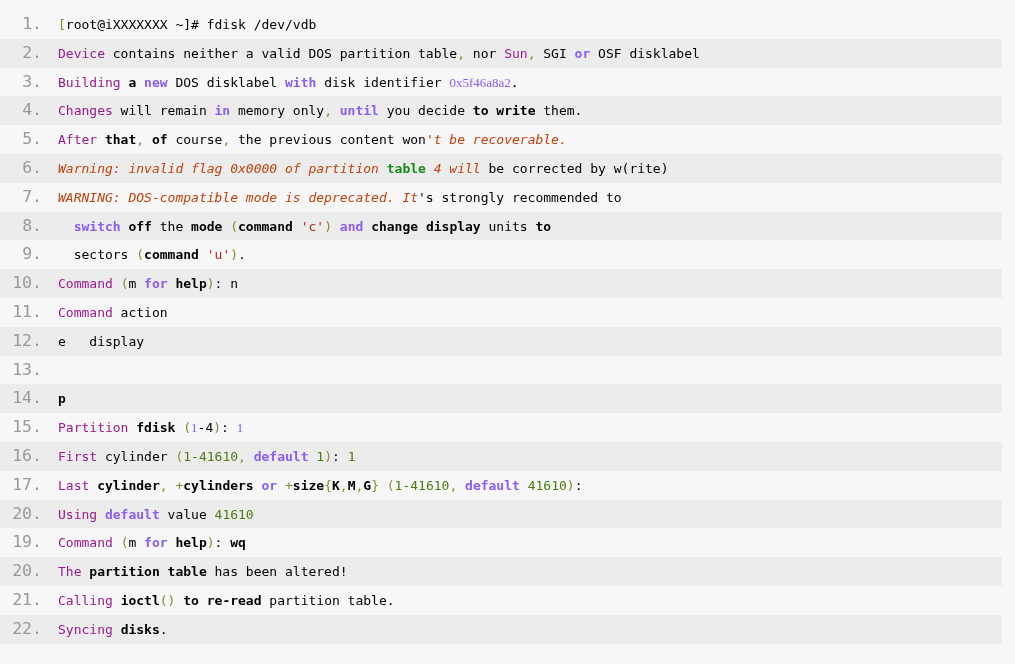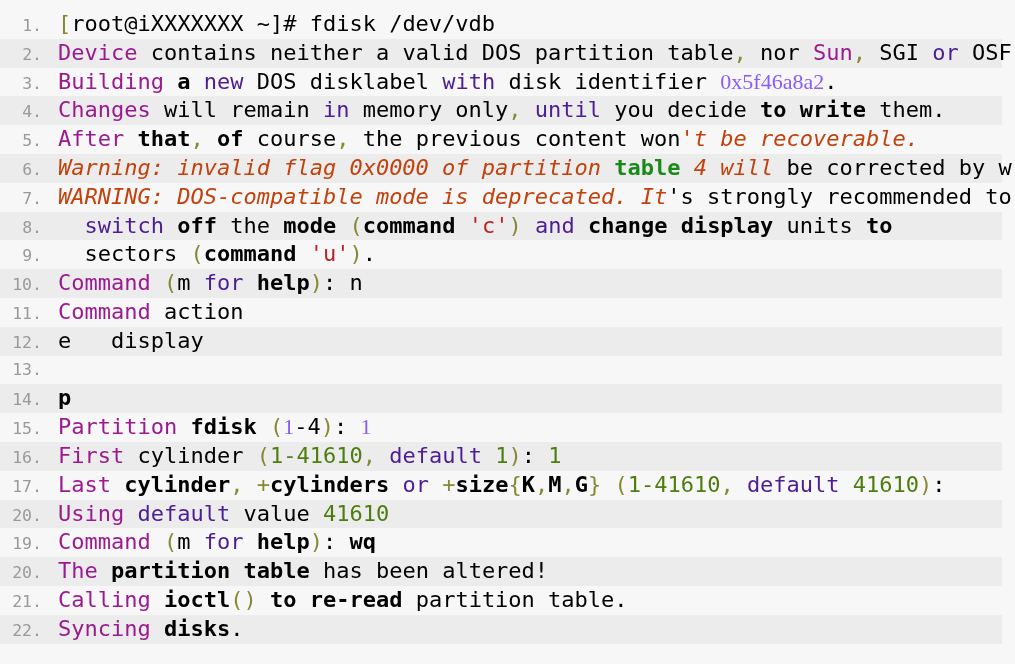--- a/index.html
+++ b/index.html
@@ -41,28 +41,28 @@
     color: #999999;
     font-size: 16.5px;
     padding-right: 2px;
     user-select: none;
   }
   .ln::after { content: "."; }
 
   .code-text {
     padding-left: 14px;
     color: #000000;
-    font-size: 22px;
+    font-size: 13px;
   }
 
   
   .t-plain   { color: #000000; }
   .t-bold    { color: #000000; font-weight: bold; }
   .t-name    { color: #9b1a8f; }               
-  .t-kw      { color: #4c1d95; font-weight: normal; }  
+  .t-kw      { color: #8b5cf6; font-weight: bold; }  
   .t-num     { color: #4d7c0f; }               
   .t-numg    { color: #8b5cf6; font-family: Liberation Serif, serif; }               
   .t-str     { color: #bb2222; }               
   .t-punc    { color: #888833; }               
   .t-comment { color: #c2410c; font-style: italic; }               
   .t-gray    { color: #000000; }               
   .t-greenb  { color: #198a19; font-weight: bold; }
 </style>
 </head>
 <body>

